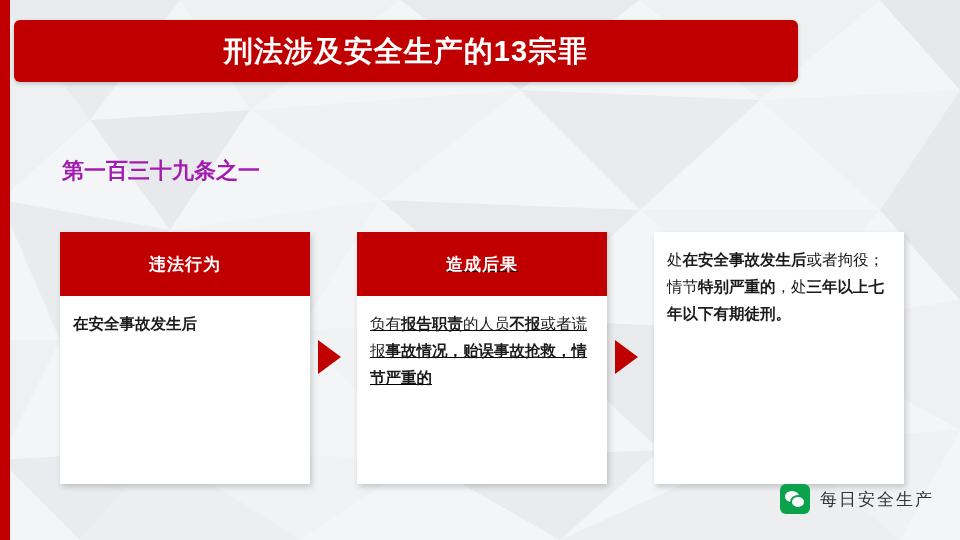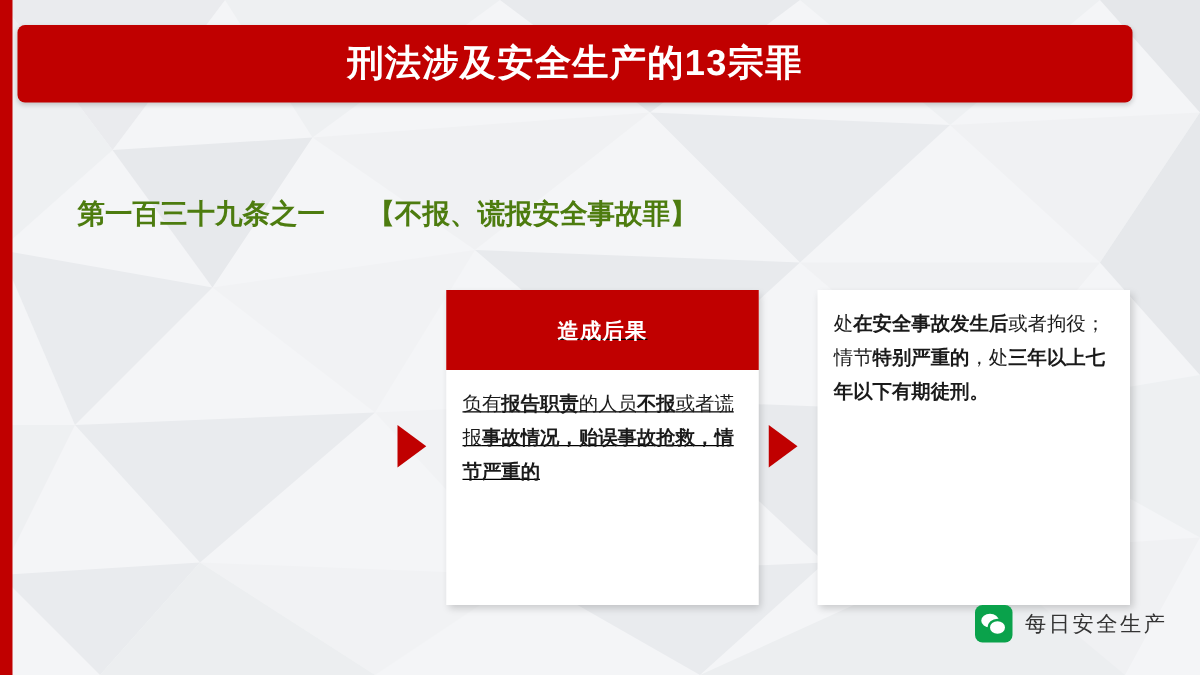--- a/index.html
+++ b/index.html
@@ -32,21 +32,21 @@
     left: 0;
     top: 0;
     width: 10px;
     height: 540px;
     background: #c00000;
   }
   .title-bar {
     position: absolute;
     left: 14px;
     top: 20px;
-    width: 892px;
+    width: 784px;
     height: 62px;
     background: #c00000;
     border-radius: 6px;
     box-shadow: 0 2px 4px rgba(0,0,0,0.18);
     display: flex;
     align-items: center;
     justify-content: center;
   }
   .title-text {
     color: #ffffff;
@@ -54,21 +54,21 @@
     font-weight: bold;
     letter-spacing: 1px;
     line-height: 1;
   }
   .article-line {
     position: absolute;
     left: 62px;
     top: 156px;
     display: flex;
     align-items: baseline;
-    color: #4d7c0f;
+    color: #a21caf;
     font-size: 22px;
     font-weight: bold;
     white-space: nowrap;
   }
   .article-no {
     margin-right: 34px;
   }
   .cards {
     position: absolute;
     left: 60px;
@@ -198,25 +198,30 @@
   </svg>
 
   <div class="left-bar"></div>
 
   <div class="title-bar">
     <span class="title-text">刑法涉及安全生产的13宗罪</span>
   </div>
 
   <div class="article-line">
     <span class="article-no">第一百三十九条之一</span>
-    <span>【不报、谎报安全事故罪】</span>
   </div>
 
   <div class="cards">
 
+    <div class="card card-1">
+      <div class="card-head">违法行为</div>
+      <div class="card-body">
+        <b>在安全事故发生后</b>
+      </div>
+    </div>
 
     <div class="arrow arrow-1"></div>
 
     <div class="card card-2">
       <div class="card-head">造成后果</div>
       <div class="card-body">
         <span>负有</span><b>报告职责</b><span>的人员</span><b>不报</b><span>或者谎报</span><b>事故情况，贻误事故抢救，情节严重的</b>
       </div>
     </div>
 

